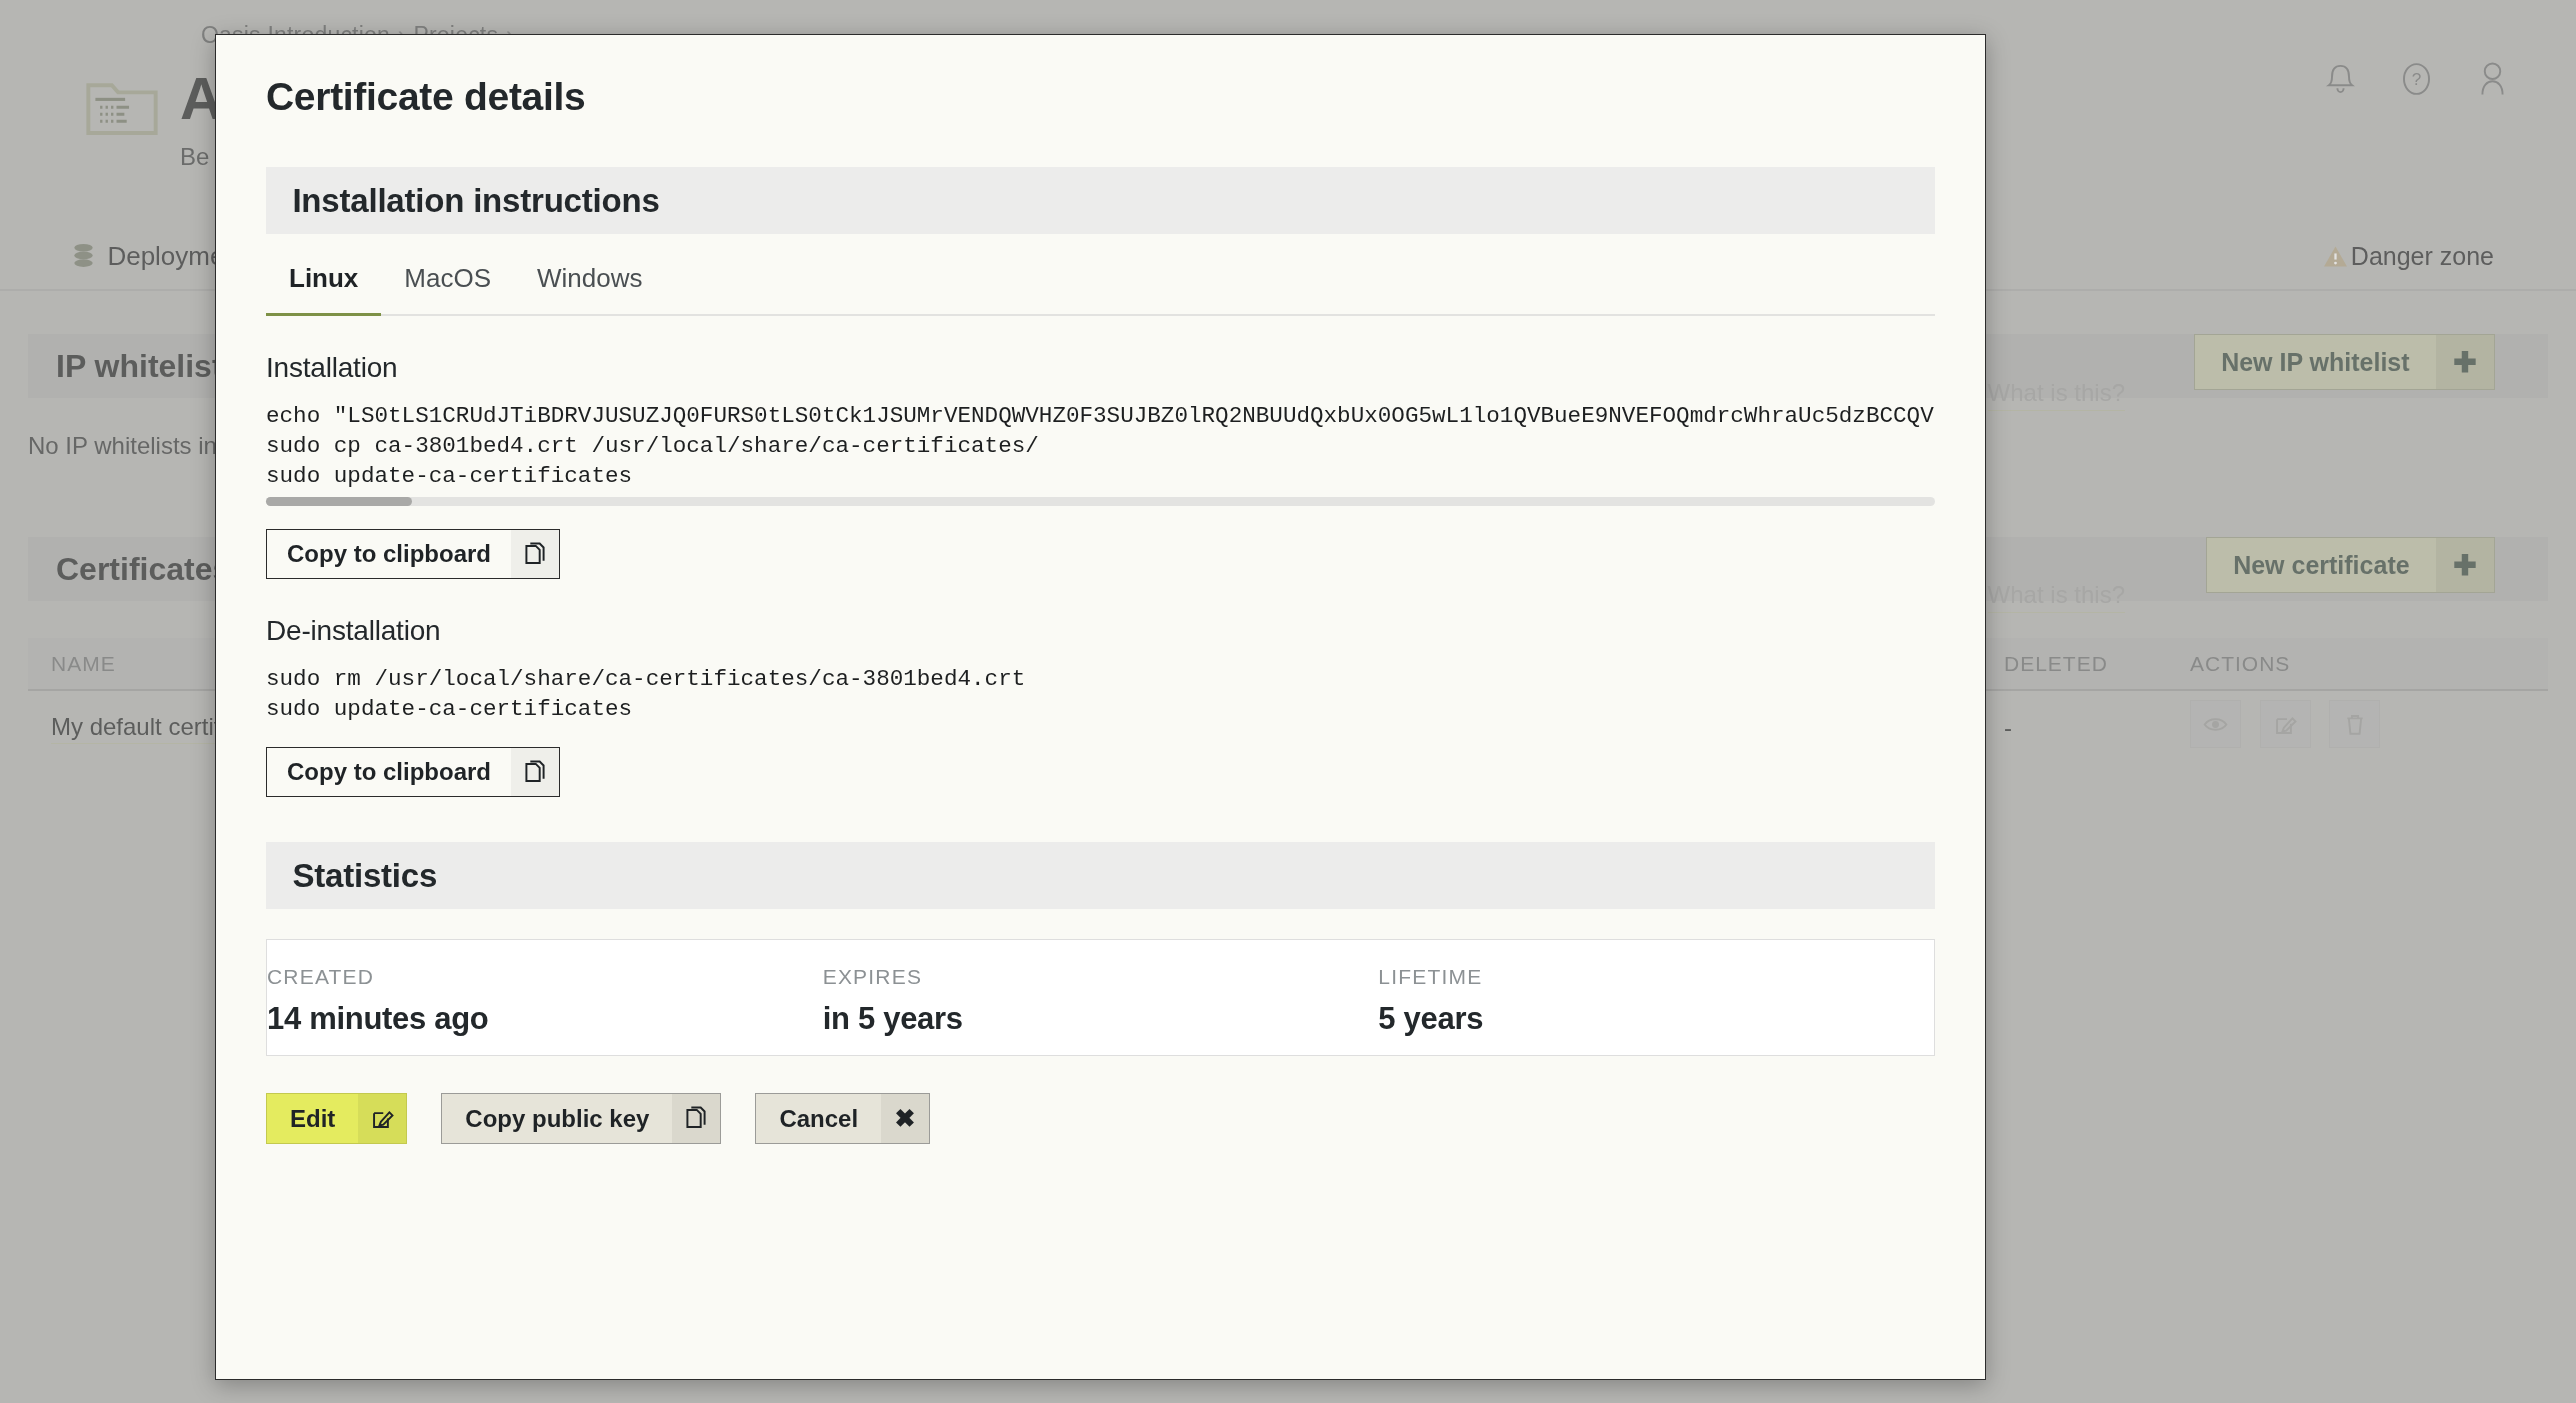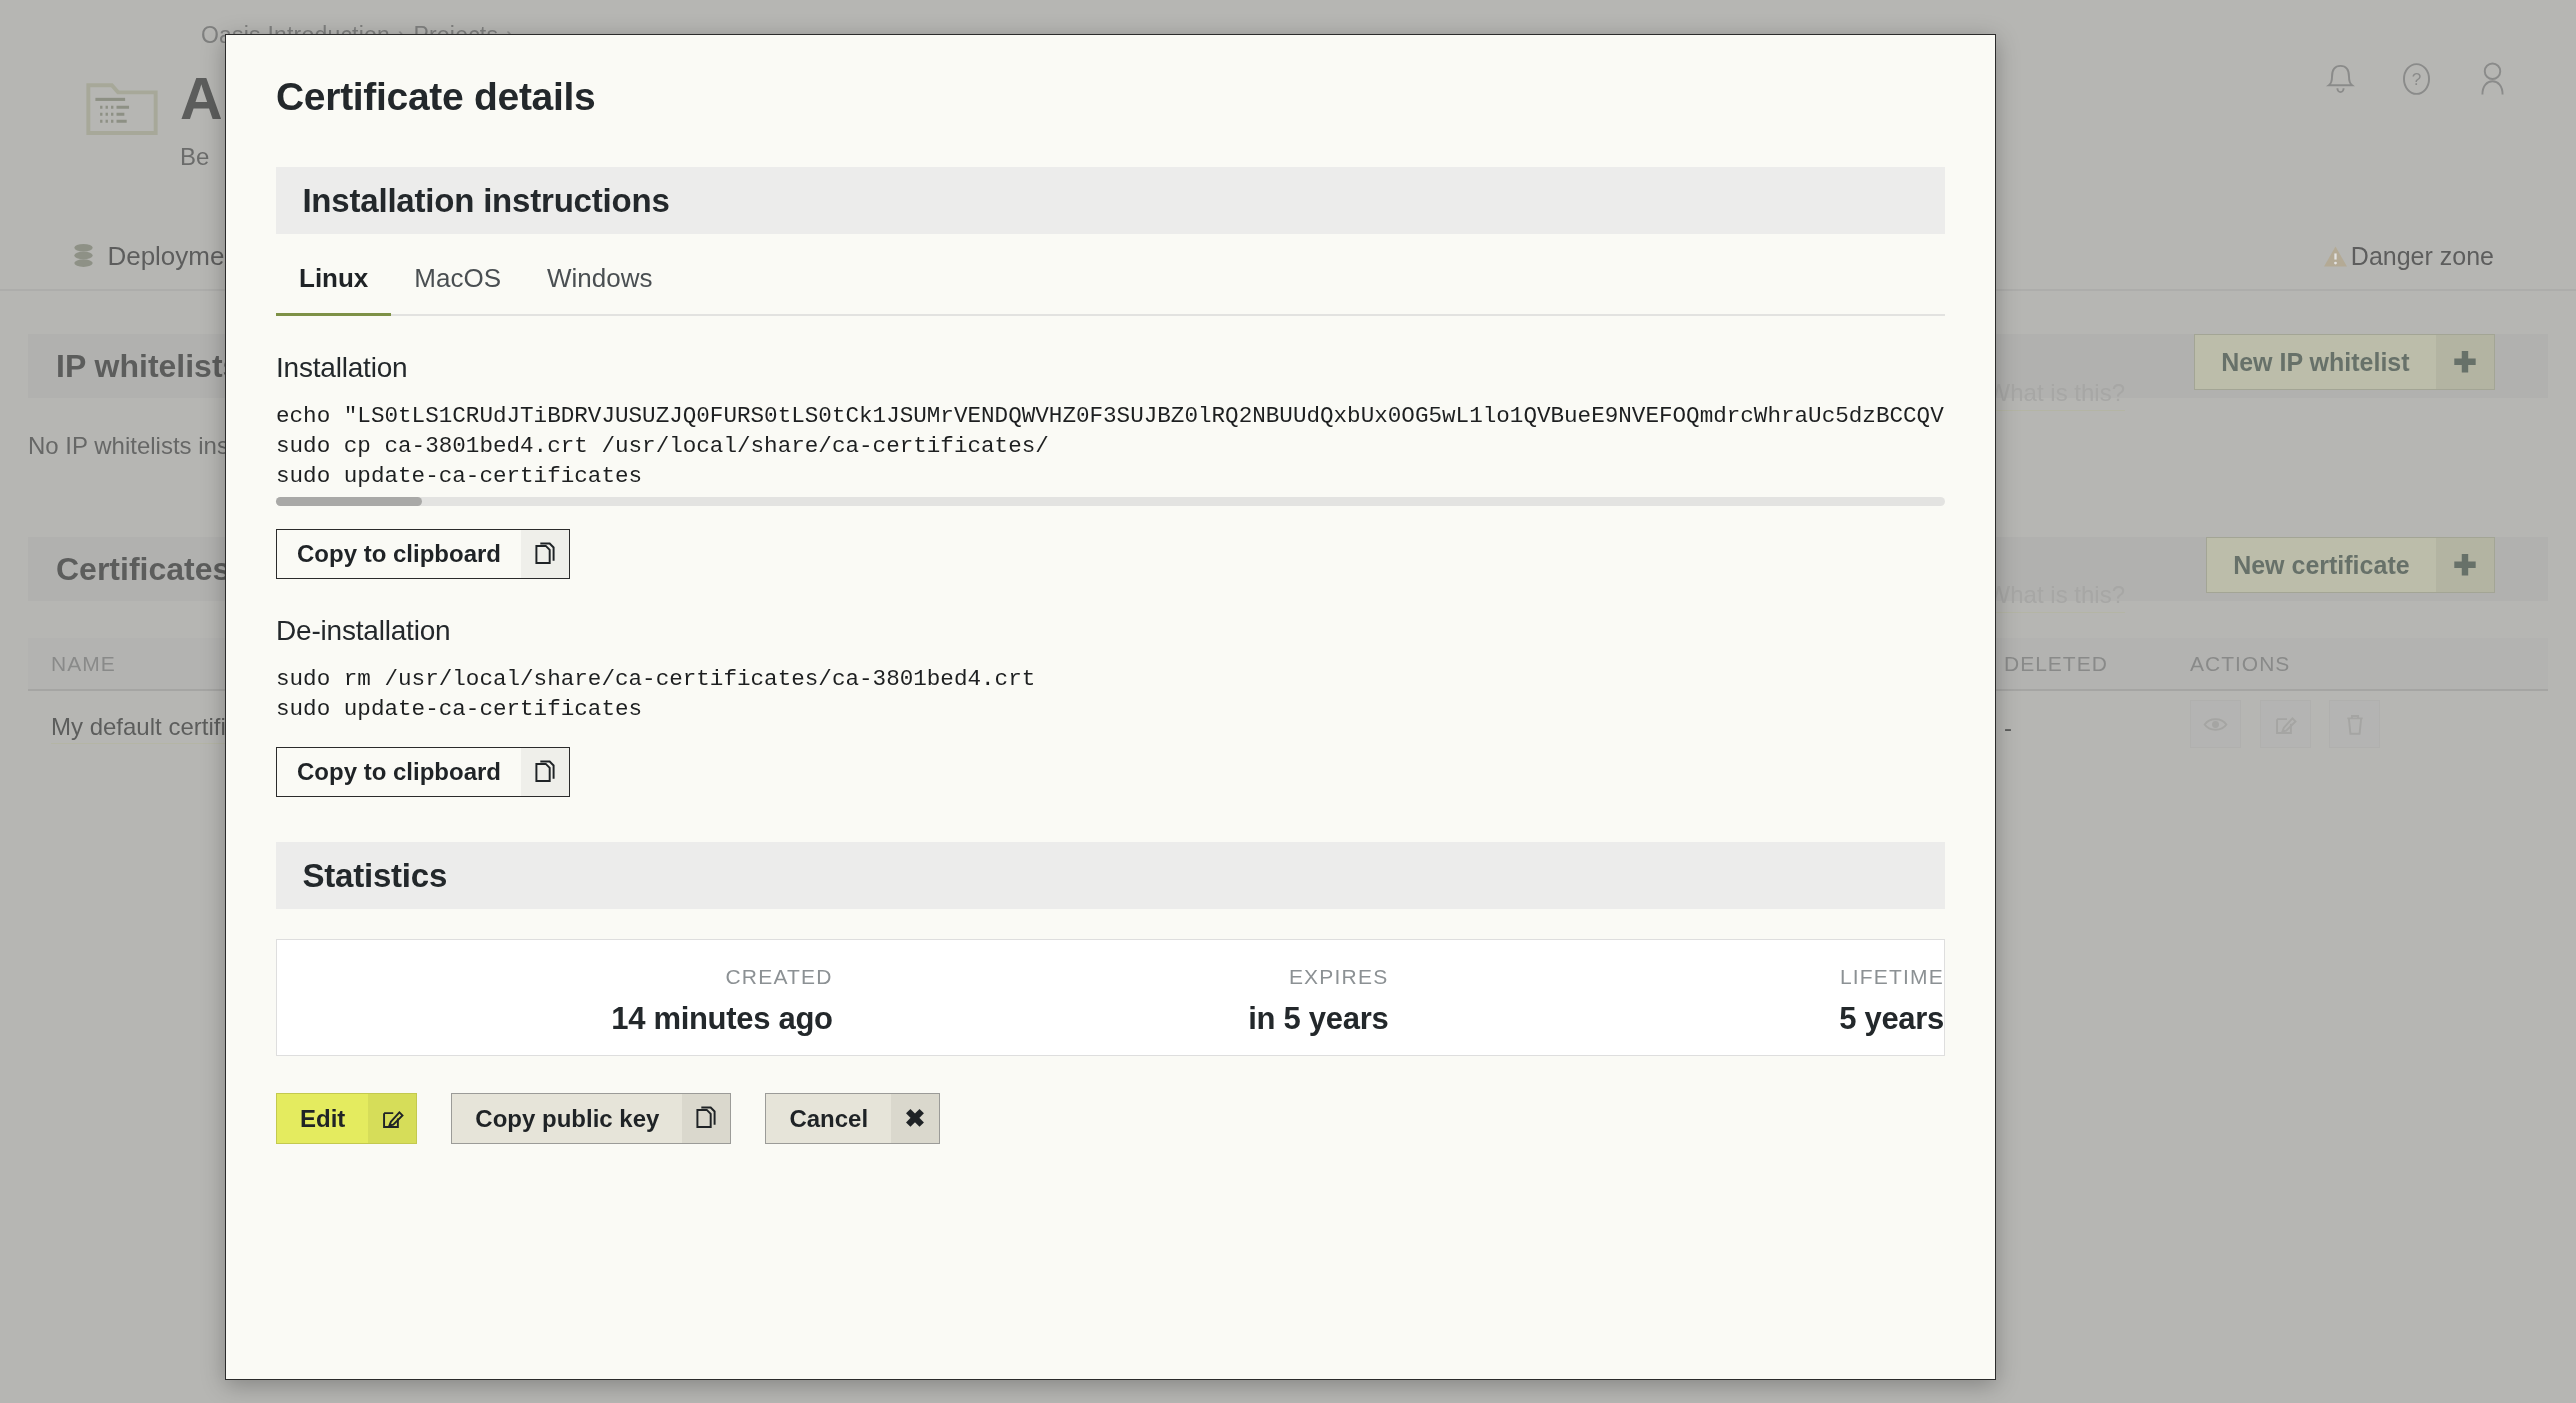--- a/index.html
+++ b/index.html
@@ -95,21 +95,21 @@
     border: 1.6px solid #adadaa;
     display: flex; align-items: center; justify-content: center;
     background: #b4b4b1;
   }
 
   .hdr-icons { position: absolute; right: 68px; top: 61px; display: flex; gap: 44px; align-items: center; }
 
   
   #modal {
     position: absolute;
-    left: 225px; top: 34px;
+    left: 215px; top: 34px;
     width: 1771px; height: 1346px;
     background: #fafaf5;
     border: 1.6px solid #2b2b2b;
     box-shadow: 0 4.7px 22px rgba(0,0,0,.28);
     overflow: hidden;
   }
   .modal-title {
     font-size: 39px; font-weight: 700; color: #23282b;
     padding: 40px 0 0 50px;
     letter-spacing: -0.3px;
@@ -171,21 +171,21 @@
   .btn-outline .lbl { display: flex; align-items: center; padding: 0 20px; font-size: 24px; font-weight: 700; color: #1f2326; }
   .btn-outline .ic { display: flex; align-items: center; justify-content: center; width: 48px; background: #efefea; }
 
   .stats-box {
     margin: 29.6px 50px 0 50px;
     border: 1.6px solid #dedede;
     background: #ffffff;
     height: 117px;
     display: flex;
   }
-  .stat { flex: 1; text-align: right; padding-top: 25px; }
+  .stat { flex: 1; text-align: left; padding-top: 25px; }
   .stat .k { font-size: 21px; color: #8c9194; letter-spacing: 1.2px; }
   .stat .v { font-size: 31px; font-weight: 700; color: #23282b; margin-top: 12.4px; letter-spacing: -0.3px;}
 
   .footer { margin: 37px 0 0 50px; display: flex; gap: 34px; }
   .fbtn { display: flex; align-items: stretch; height: 51px; border: 1.6px solid #9b9b98; cursor: pointer; }
   .fbtn .lbl { display: flex; align-items: center; padding: 0 23px; font-size: 24px; font-weight: 700; color: #1f2326; }
   .fbtn .ic { display: flex; align-items: center; justify-content: center; width: 48px; }
   .fbtn.primary { background: #e4eb5f; border-color: #c3c94f; }
   .fbtn.primary .ic { background: rgba(0,0,0,.06); }
   .fbtn.neutral { background: #e6e4d9; }

